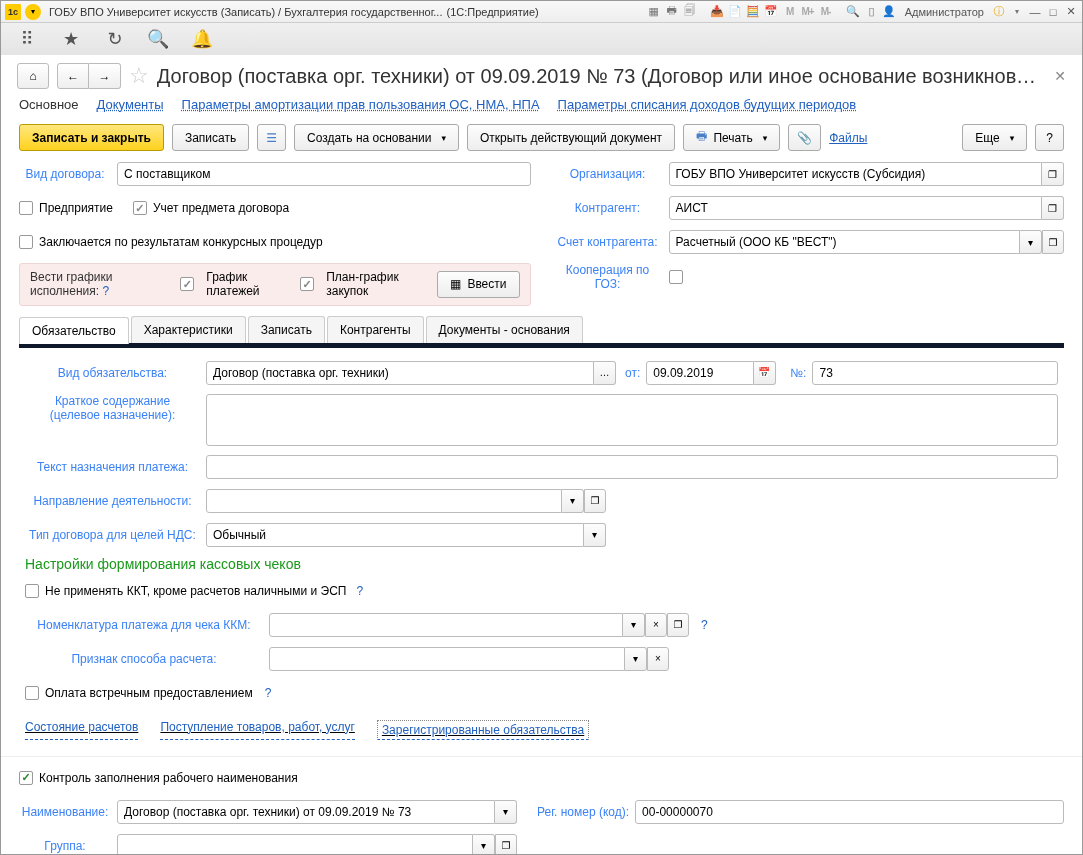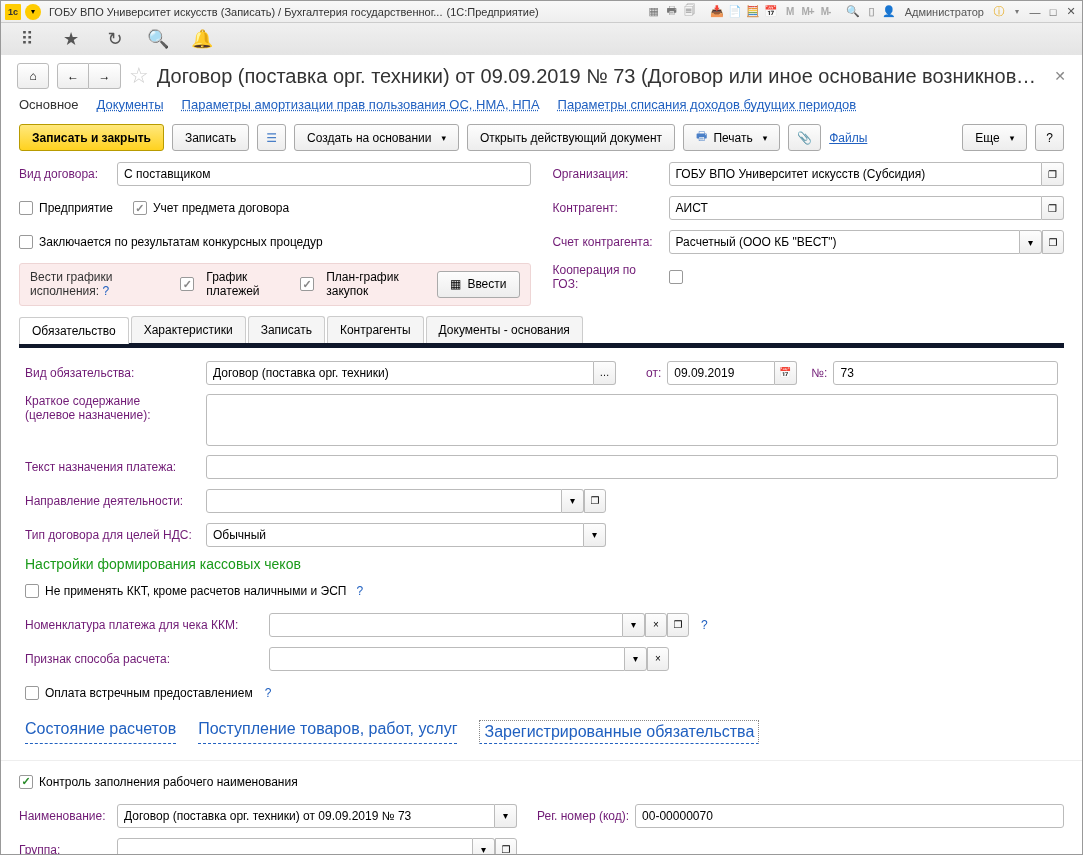--- a/index.html
+++ b/index.html
@@ -38,41 +38,41 @@
     .btn.yellow { background:linear-gradient(#ffe87d,#ffd21f); border-color:#b89b00; font-weight:bold; }
     .btn .caret { font-size:9px; margin-left:4px; }
     .toolbar .spacer { flex:1; }
     .link-u { color:#2060c0; text-decoration:underline; }
     
     .form-area { padding: 0 18px; display:flex; flex-direction:column; gap:0; flex:1; overflow:auto;}
     .two-col { display:flex; gap:22px; }
     .col-left { flex:1; }
     .col-right { flex:1; }
     .field-row { display:flex; align-items:center; margin-bottom:8px; gap:6px; min-height:26px;}
-    .field-row > label { color:#701a75; }
+    .field-row > label { color:#3b82f6;text-align:center; }
     .input { height:24px; border:1px solid #bbb; border-radius:3px; padding:0 6px; background:#fff; display:flex; align-items:center; flex:1; font-size:12px;}
     .input-sm-btn { width:22px; height:24px; border:1px solid #bbb; border-left:0; background:linear-gradient(#fdfdfd,#eee); display:flex; align-items:center; justify-content:center; border-radius:0 3px 3px 0; font-size:10px;}
     .input-combo { display:flex; flex:1; }
     .input-combo .input { border-radius:3px 0 0 3px; }
     
     .chk { width:14px; height:14px; border:1px solid #999; border-radius:2px; display:inline-flex; align-items:center; justify-content:center; background:#fff; font-size:11px; color:#2a7; flex-shrink:0;}
     .chk.checked::before { content:"✓"; color:#2a8b2a; font-weight:bold;}
     .chk.grey.checked::before { color:#888; }
     
     .pink-box { background:#fbecec; border:1px solid #eed5d5; border-radius:3px; padding:6px 10px; display:flex; align-items:center; gap:12px; margin-bottom:10px;}
     .pink-box .lbl { color:#333; font-size:12px; line-height:1.2;}
     .q { color:#2060c0; font-size:12px; }
     
     .tabs { display:flex; border-bottom:5px solid #0f172a; margin-bottom:12px;}
     .tab { padding:6px 12px; border:1px solid #ccc; border-bottom:0; margin-right:2px; background:#f5f5f5; border-radius:3px 3px 0 0; font-size:12px;}
     .tab.active { background:#fff; position:relative; top:1px;}
     
     .section-title { color:#1a9a1a; font-size:14px; margin:6px 0 6px 0; }
     
-    .links-row { display:flex; gap:22px; padding:6px 0; font-size:16px;}
+    .links-row { display:flex; gap:22px; padding:6px 0; font-size:12px;text-decoration:underline;}
     .link-d { color:#2060c0; border-bottom:1px dashed #2060c0; }
     
     .textarea { height:52px; border:1px solid #bbb; border-radius:3px; background:#fff; flex:1;}
     
     .lbl-w1 { width: 92px; flex-shrink:0;}
     .lbl-w2 { width: 175px; flex-shrink:0;}
     .lbl-w3 { width: 110px; flex-shrink:0;}
     .lbl-w4 { width: 92px; flex-shrink:0;}
   </style>
 </head>
@@ -232,21 +232,21 @@
       <div class="tab">Документы - основания</div>
     </div>
 
     <div style="padding:0 6px 10px 6px;">
       <div class="field-row">
         <label class="lbl-w2">Вид обязательства:</label>
         <div class="input-combo" style="flex:0 0 410px">
             <div class="input">Договор (поставка орг. техники)</div>
             <div class="input-sm-btn">…</div>
           </div>
-        <label style="margin-left:24px">от:</label>
+        <label style="margin-left:3px">от:</label>
         <div class="input-combo" style="flex:0 0 130px">
             <div class="input">09.09.2019</div>
             <div class="input-sm-btn">📅</div>
           </div>
         <label style="margin-left:8px">№:</label>
         <div class="input" style="flex:1">73</div>
       </div>
       <div class="field-row" style="align-items:flex-start">
         <label class="lbl-w2"><span>Краткое содержание</span><br><span>(целевое назначение):</span></label>
         <div class="textarea"></div>

